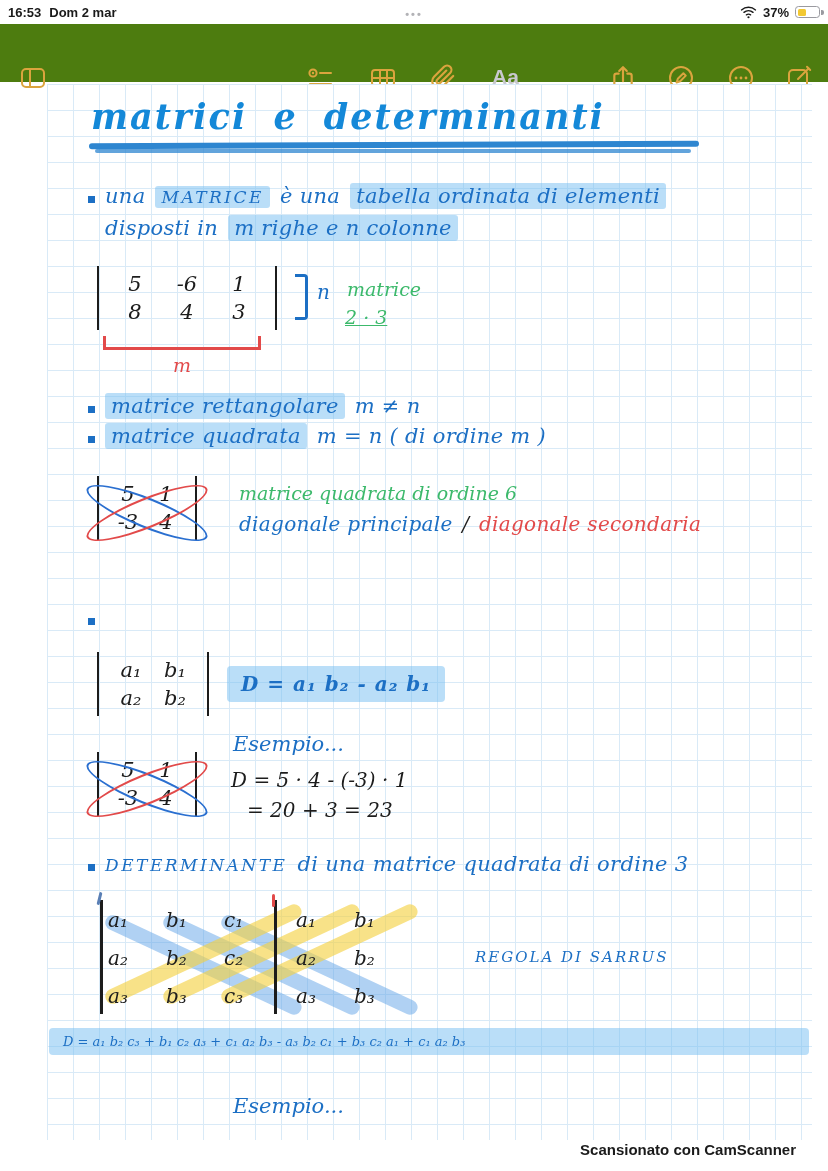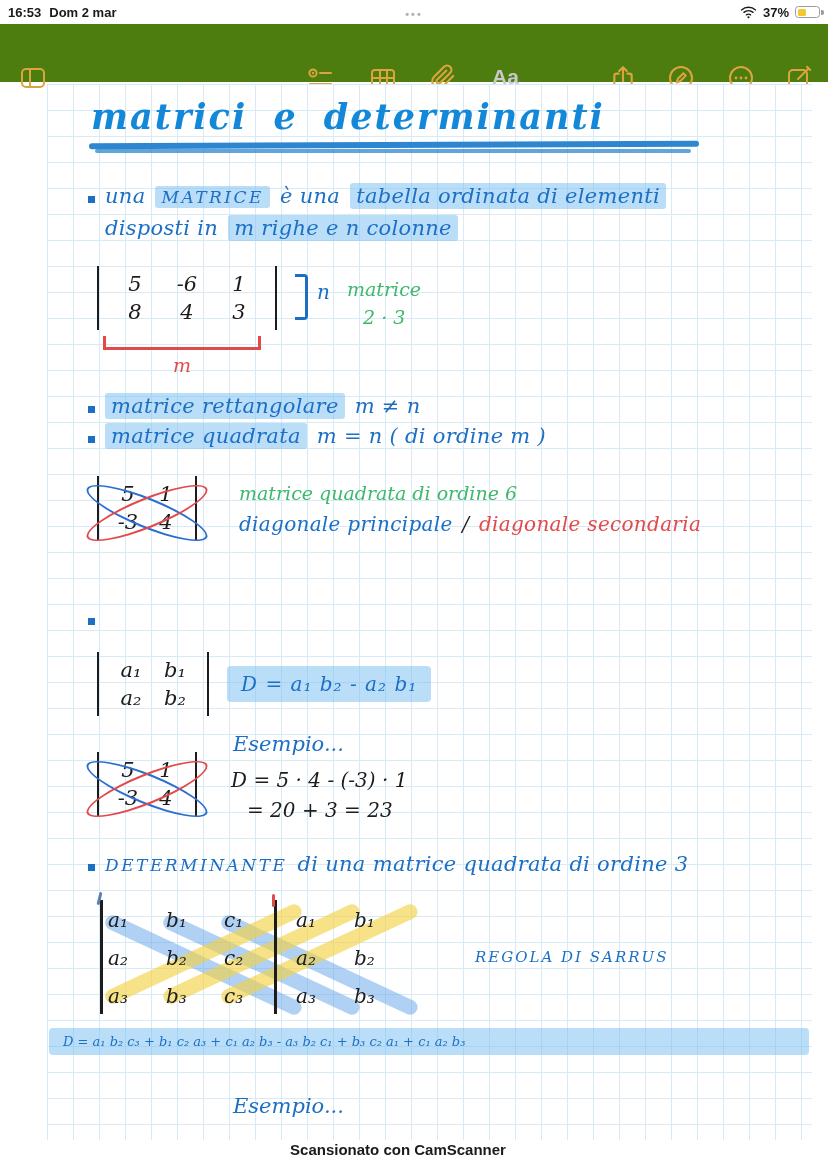--- a/index.html
+++ b/index.html
@@ -194,21 +194,21 @@
       <div class="mxrow">
         <span class="mxc w52">8</span>
         <span class="mxc w52">4</span>
         <span class="mxc w52">3</span>
       </div>
     </div>
   </div>
   <div class="abs nbracket" style="left:248px;top:190px;"></div>
   <span class="abs hw blue fs20" style="left:270px;top:196px;">n</span>
   <span class="abs hw green fs19" style="left:300px;top:194px;">matrice</span>
-  <span class="abs hw green fs19" style="left:316px;top:222px;">2 · 3</span>
+  <span class="abs hw green fs19" style="left:298px;top:222px;text-decoration:underline;">2 · 3</span>
   <div class="abs mbracket" style="left:56px;top:252px;"></div>
   <div class="abs hw red fs19" style="left:56px;top:270px;width:158px;text-align:center;">m</div>
 
   <div class="abs bullet" style="left:41px;top:322px;"></div>
   <div class="abs line blue hw" style="left:58px;top:310px;">
     <span class="hl">matrice rettangolare</span>
     <span>m ≠ n</span>
   </div>
   <div class="abs bullet" style="left:41px;top:352px;"></div>
   <div class="abs line blue hw" style="left:58px;top:340px;">
@@ -244,21 +244,21 @@
       <div class="mxrow">
         <span class="mxc w44">a₁</span>
         <span class="mxc w44">b₁</span>
       </div>
       <div class="mxrow">
         <span class="mxc w44">a₂</span>
         <span class="mxc w44">b₂</span>
       </div>
     </div>
   </div>
-  <div class="abs hw blue fs20 formula" style="left:180px;top:582px;letter-spacing:1px;">D = a₁ b₂ - a₂ b₁</div>
+  <div class="abs hw blue fs20 formula" style="left:180px;top:582px;letter-spacing:1px;font-weight:bold;">D = a₁ b₂ - a₂ b₁</div>
 
   <div class="abs hw blue fs21" style="left:186px;top:648px;">Esempio...</div>
 
   <div class="abs" style="left:50px;top:668px;">
     <div class="mx fs21 black hw">
       <div class="mxrow">
         <span class="mxc w38">5</span>
         <span class="mxc w38">1</span>
       </div>
       <div class="mxrow">
@@ -312,15 +312,15 @@
     </div>
   </div>
   <div class="abs hw blue caps-sm" style="left:428px;top:864px;">REGOLA DI SARRUS</div>
 
   <div class="abs hw blue formula" style="left:2px;top:944px;font-size:13px;width:760px;">D = a₁ b₂ c₃  +  b₁ c₂ a₃  +  c₁ a₂ b₃   -   a₃ b₂ c₁  +  b₃ c₂ a₁  +  c₁ a₂ b₃</div>
 
   <div class="abs hw blue fs21" style="left:186px;top:1010px;">Esempio...</div>
 
 </div>
 
-<div class="abs footer-scan" style="left:0;top:1141px;width:812px;text-align:center;padding-right:16px;">
+<div class="abs footer-scan" style="left:0;top:1141px;width:812px;text-align:right;padding-right:16px;">
   <span>Scansionato con CamScanner</span>
 </div>
 
 </body></html>

